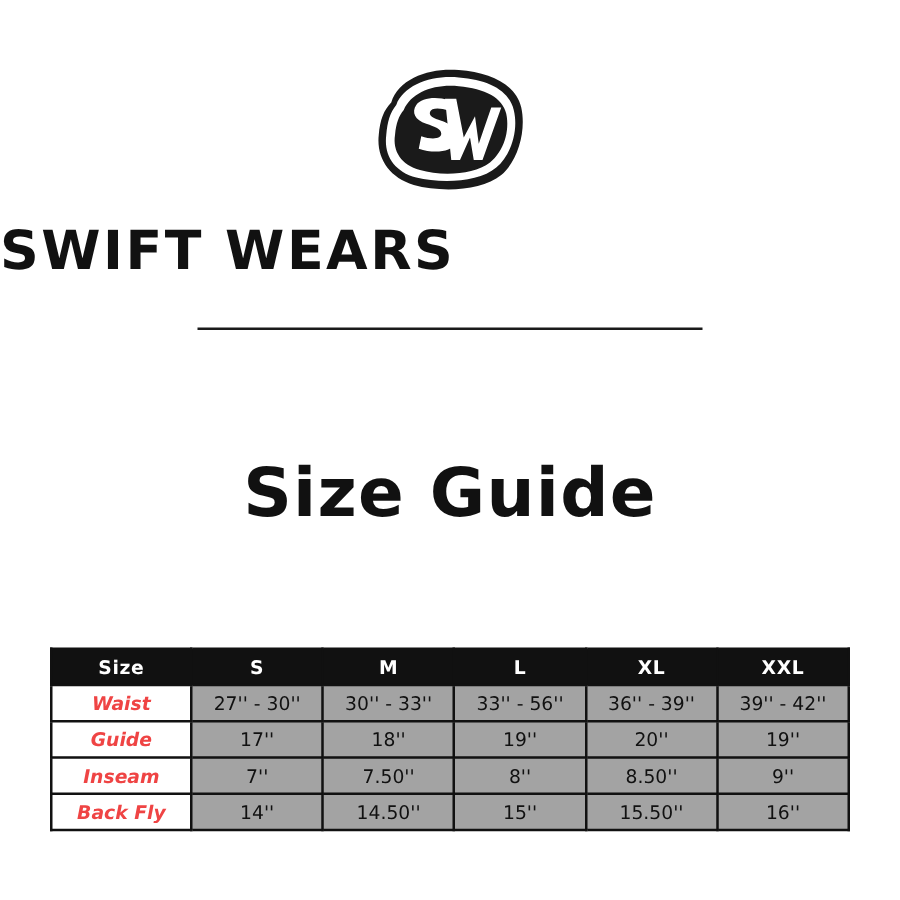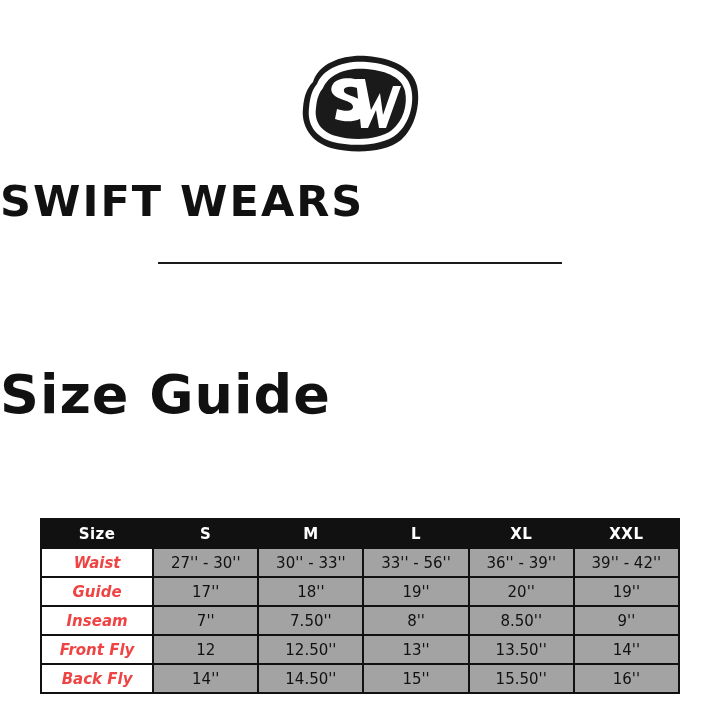--- a/index.html
+++ b/index.html
@@ -61,21 +61,21 @@
     height: 2px;
     background: #1a1a1a;
   }
 
   
   .doc-title {
     position: absolute;
     top: 368px;
     left: 0;
     width: 720px;
-    text-align: left;
+    text-align: center;
     font-family: "DejaVu Sans", sans-serif;
     font-weight: bold;
     font-size: 54px;
     letter-spacing: 1px;
     color: #111111;
     line-height: 1;
   }
 
   
   .table-wrap {
@@ -181,28 +181,20 @@
         </tr>
         <tr>
           <th>Inseam</th>
           <td>7''</td>
           <td>7.50''</td>
           <td>8''</td>
           <td>8.50''</td>
           <td>9''</td>
         </tr>
         <tr>
-          <th>Front Fly</th>
-          <td>12</td>
-          <td>12.50''</td>
-          <td>13''</td>
-          <td>13.50''</td>
-          <td>14''</td>
-        </tr>
-        <tr>
           <th>Back Fly</th>
           <td>14''</td>
           <td>14.50''</td>
           <td>15''</td>
           <td>15.50''</td>
           <td>16''</td>
         </tr>
       </tbody>
     </table>
   </div>

